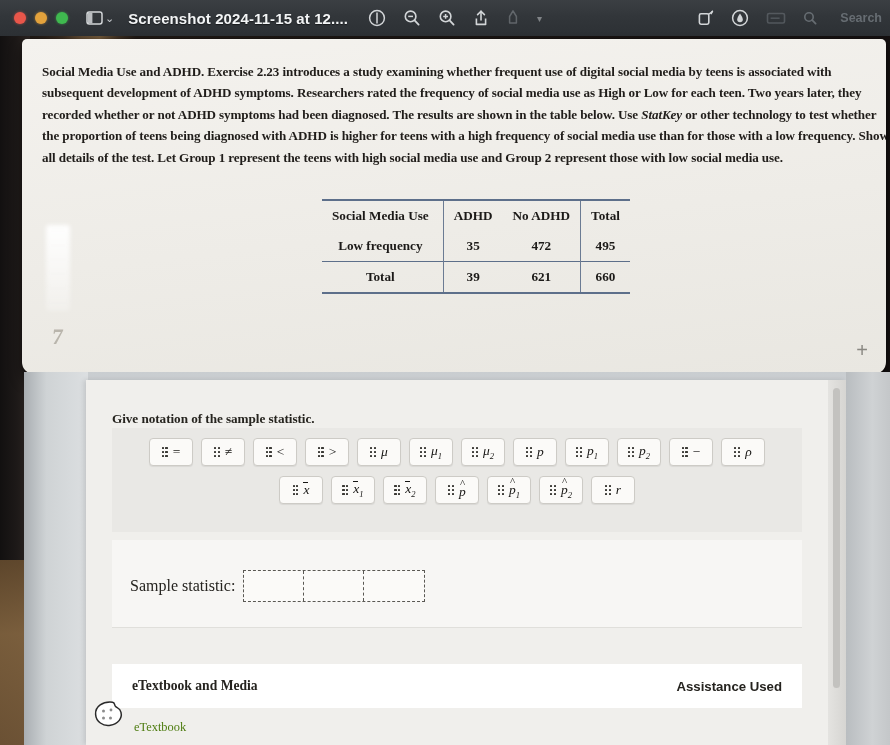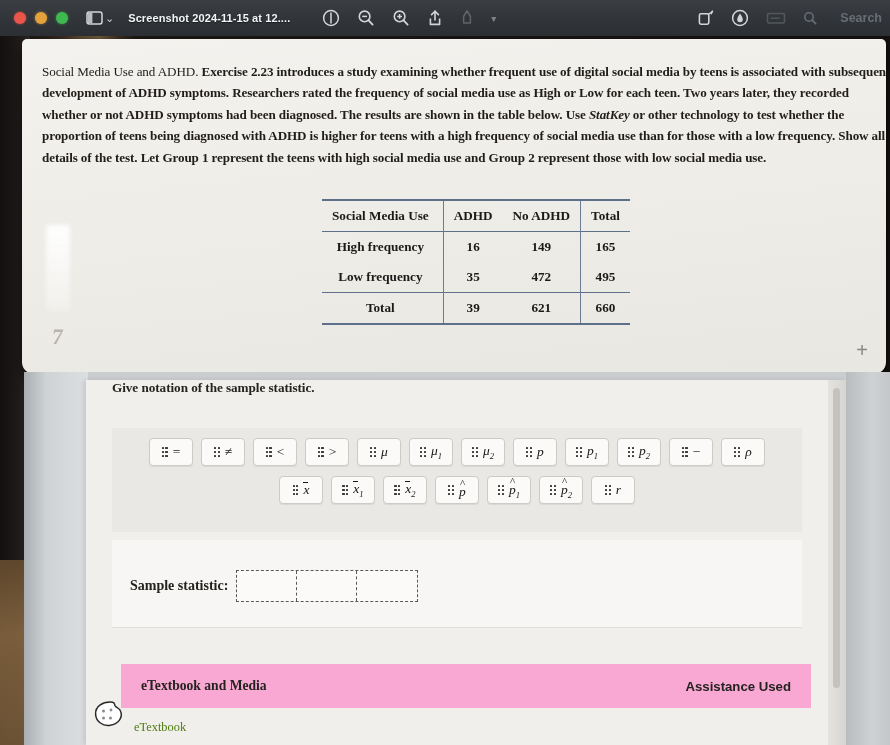--- a/index.html
+++ b/index.html
@@ -55,25 +55,25 @@
     display: inline-flex;
     align-items: center;
     justify-content: center;
     opacity: .93;
   }
   #sidebar-toggle { margin-right: 2px; }
   #sidebar-chevron { font-size: 11px; color:#c6cacd; margin-right: 14px; }
 
   #win-title {
     color: #f2f4f5;
-    font-size: 11px;
+    font-size: 15px;
     font-weight: 700;
     letter-spacing: .1px;
     white-space: nowrap;
-    margin-right: 32px;
+    margin-right: 20px;
     text-shadow: 0 1px 1px rgba(0,0,0,.5);
   }
   #tb-tools { display:flex; align-items:center; gap: 17px; }
   #tb-right { position:absolute; right: 8px; top:0; height:36px; display:flex; align-items:center; gap:16px; }
   #search-pill {
     display:flex; align-items:center; gap:23px;
     color:#787f85; font-size:12.5px; font-weight:700;
     opacity:.75;
   }
   .dim { opacity:.45; }
@@ -107,21 +107,21 @@
   #problem-text {
     position: absolute;
     left: 20px; top: 22px; width: 850px;
     color: #201d1a;
     font-size: 13.1px;
     line-height: 21.4px;
     letter-spacing: -.1px;
     font-family: "Liberation Serif", serif;
     font-weight: 600;
   }
-  #problem-text b { font-weight: 400; }
+  #problem-text b { font-weight: 700; }
   #problem-text i { font-style: italic; }
 
   
   #stat-table {
     position: absolute;
     left: 300px; top: 160px;
     border-collapse: collapse;
     font-family: "Liberation Serif", serif;
     color: #1c1a18;
   }
@@ -164,21 +164,21 @@
     position:absolute; left: 833px; top: 388px; width: 7px; height: 300px;
     background: #c3c2bf; border-radius: 4px;
   }
   #app-right-shade {
     position:absolute; left: 846px; top: 372px; width: 44px; height: 373px;
     background: linear-gradient(90deg,#b9bdc0,#cfd2d4 60%,#c4c7c9);
   }
 
   #prompt-line {
     position: absolute;
-    left: 112px; top: 380px;
+    left: 112px; top: 411px;
     color: #26241f;
     font-size: 13.2px;
     font-weight: 600;
     font-family: "Liberation Serif", serif;
     letter-spacing: -.05px;
     text-align: center;
   }
 
   
   #palette {
@@ -237,41 +237,41 @@
   }
   #answer-row {
     position: absolute;
     left: 18px; top: 30px;
     display: flex;
     align-items: center;
     gap: 8px;
   }
   #answer-label {
     color: #25231f;
-    font-size: 14px;
-    font-weight: 700;
+    font-size: 16px;
+    font-weight: 400;
     font-family: "Liberation Serif", serif;
   }
   #answer-boxes {
     display: flex;
     border: 1.6px dashed #5a5853;
     background: #fbfaf8;
   }
   .ans-box {
     width: 60px; height: 30px;
     border-right: 1.6px dashed #5a5853;
     cursor: text;
   }
   .ans-box:last-child { border-right: none; }
 
   
   #footer-bar {
     position: absolute;
-    left: 121px; top: 664px; width: 690px; height: 44px;
-    background: #f9a8d4;
+    left: 112px; top: 664px; width: 690px; height: 44px;
+    background: #ffffff;
     display: flex;
     align-items: center;
     justify-content: space-between;
     padding: 0 20px;
   }
   #footer-left {
     color: #25231f;
     font-size: 13.6px;
     font-family: "Liberation Serif", serif;
     font-weight: 600;
@@ -401,26 +401,20 @@
   <table id="stat-table">
     <thead>
       <tr>
         <th class="r-label hl-top">Social Media Use</th>
         <th class="hl-top vline-l">ADHD</th>
         <th class="hl-top">No ADHD</th>
         <th class="hl-top col-total">Total</th>
       </tr>
     </thead>
     <tbody>
-      <tr>
-        <td class="r-label hl-mid">High frequency</td>
-        <td class="hl-mid vline-l">16</td>
-        <td class="hl-mid">149</td>
-        <td class="hl-mid col-total">165</td>
-      </tr>
       <tr>
         <td class="r-label">Low frequency</td>
         <td class="vline-l">35</td>
         <td>472</td>
         <td class="col-total">495</td>
       </tr>
       <tr>
         <td class="r-label hl-mid hl-bot">Total</td>
         <td class="hl-mid hl-bot vline-l">39</td>
         <td class="hl-mid hl-bot">621</td>

